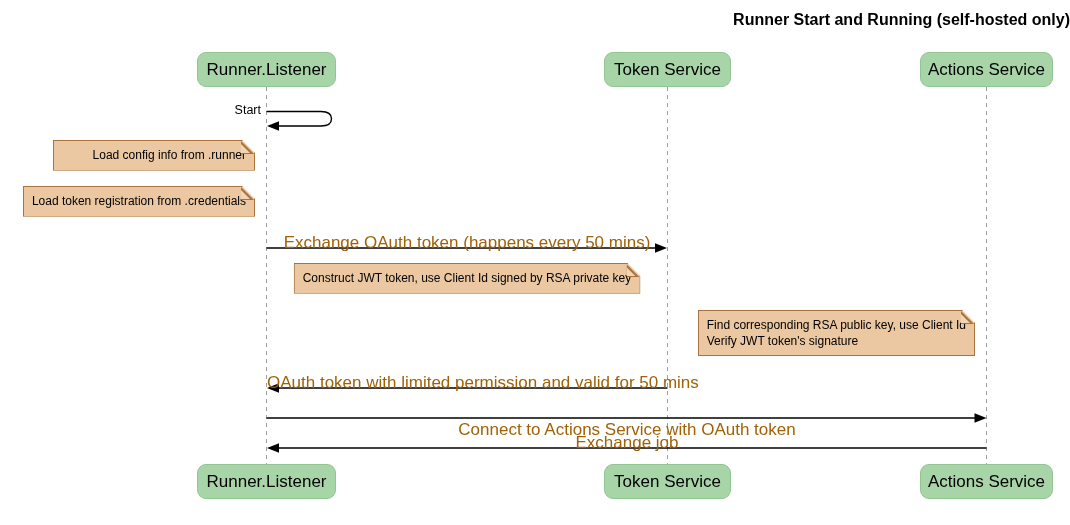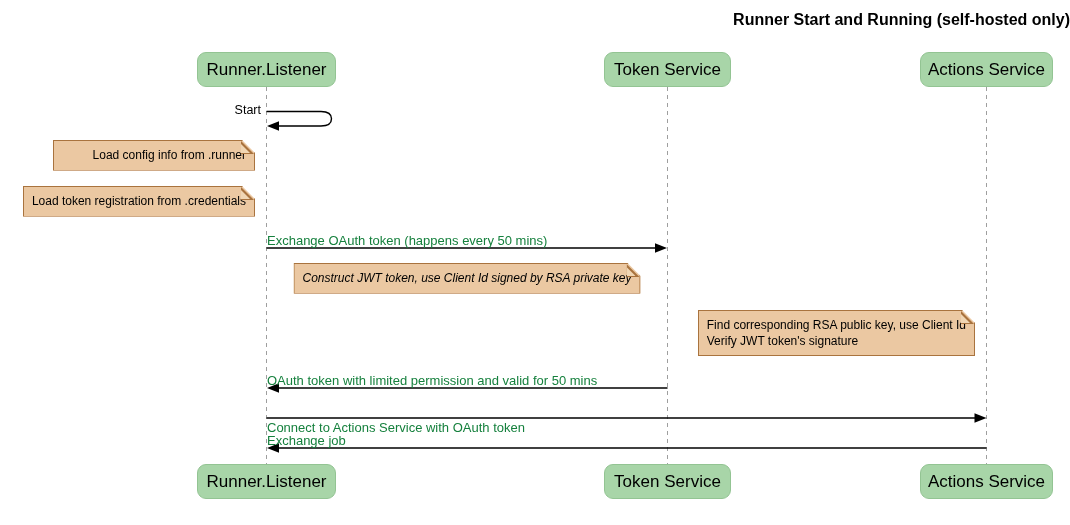--- a/index.html
+++ b/index.html
@@ -49,23 +49,23 @@
     width: 1070px;
     height: 525px;
     z-index: 1;
     pointer-events: none;
   }
   .lifeline { stroke: var(--lifeline); stroke-width: 1; stroke-dasharray: 4 4; }
   .msg-line { stroke: var(--arrow); stroke-width: 1.4; fill: none; }
   .arrowhead { fill: var(--arrow); stroke: none; }
   .msg-label {
     position: absolute;
-    font-size: 13px;
-    color: #15803d;
-    text-align: left;
+    font-size: 17px;
+    color: #a16207;
+    text-align: center;
     white-space: nowrap;
     z-index: 3;
   }
   .start-label {
     position: absolute;
     left: 0;
     top: 103px;
     width: 261px;
     text-align: right;
     font-size: 12.5px;
@@ -156,21 +156,21 @@
   <div class="note right-anchor" style="right:815px; top:140px;padding-left:39px;">
     <span>Load config info from .runner</span>
     <span class="fold"></span>
   </div>
 
   <div class="note right-anchor" style="right:815px; top:186px;">
     <span>Load token registration from .credentials</span>
     <span class="fold"></span>
   </div>
 
-  <div class="note" style="left:467px; top:263px; transform:translateX(-50%); text-align:center;font-style:italic;">
+  <div class="note" style="left:467px; top:263px; transform:translateX(-50%); text-align:center;">
     <span>Construct JWT token, use Client Id signed by RSA private key</span>
     <span class="fold"></span>
   </div>
 
   <div class="note" style="right:95px; top:310px;">
     <div>Find corresponding RSA public key, use Client Id</div>
     <div>Verify JWT token's signature</div>
     <span class="fold"></span>
   </div>
 

